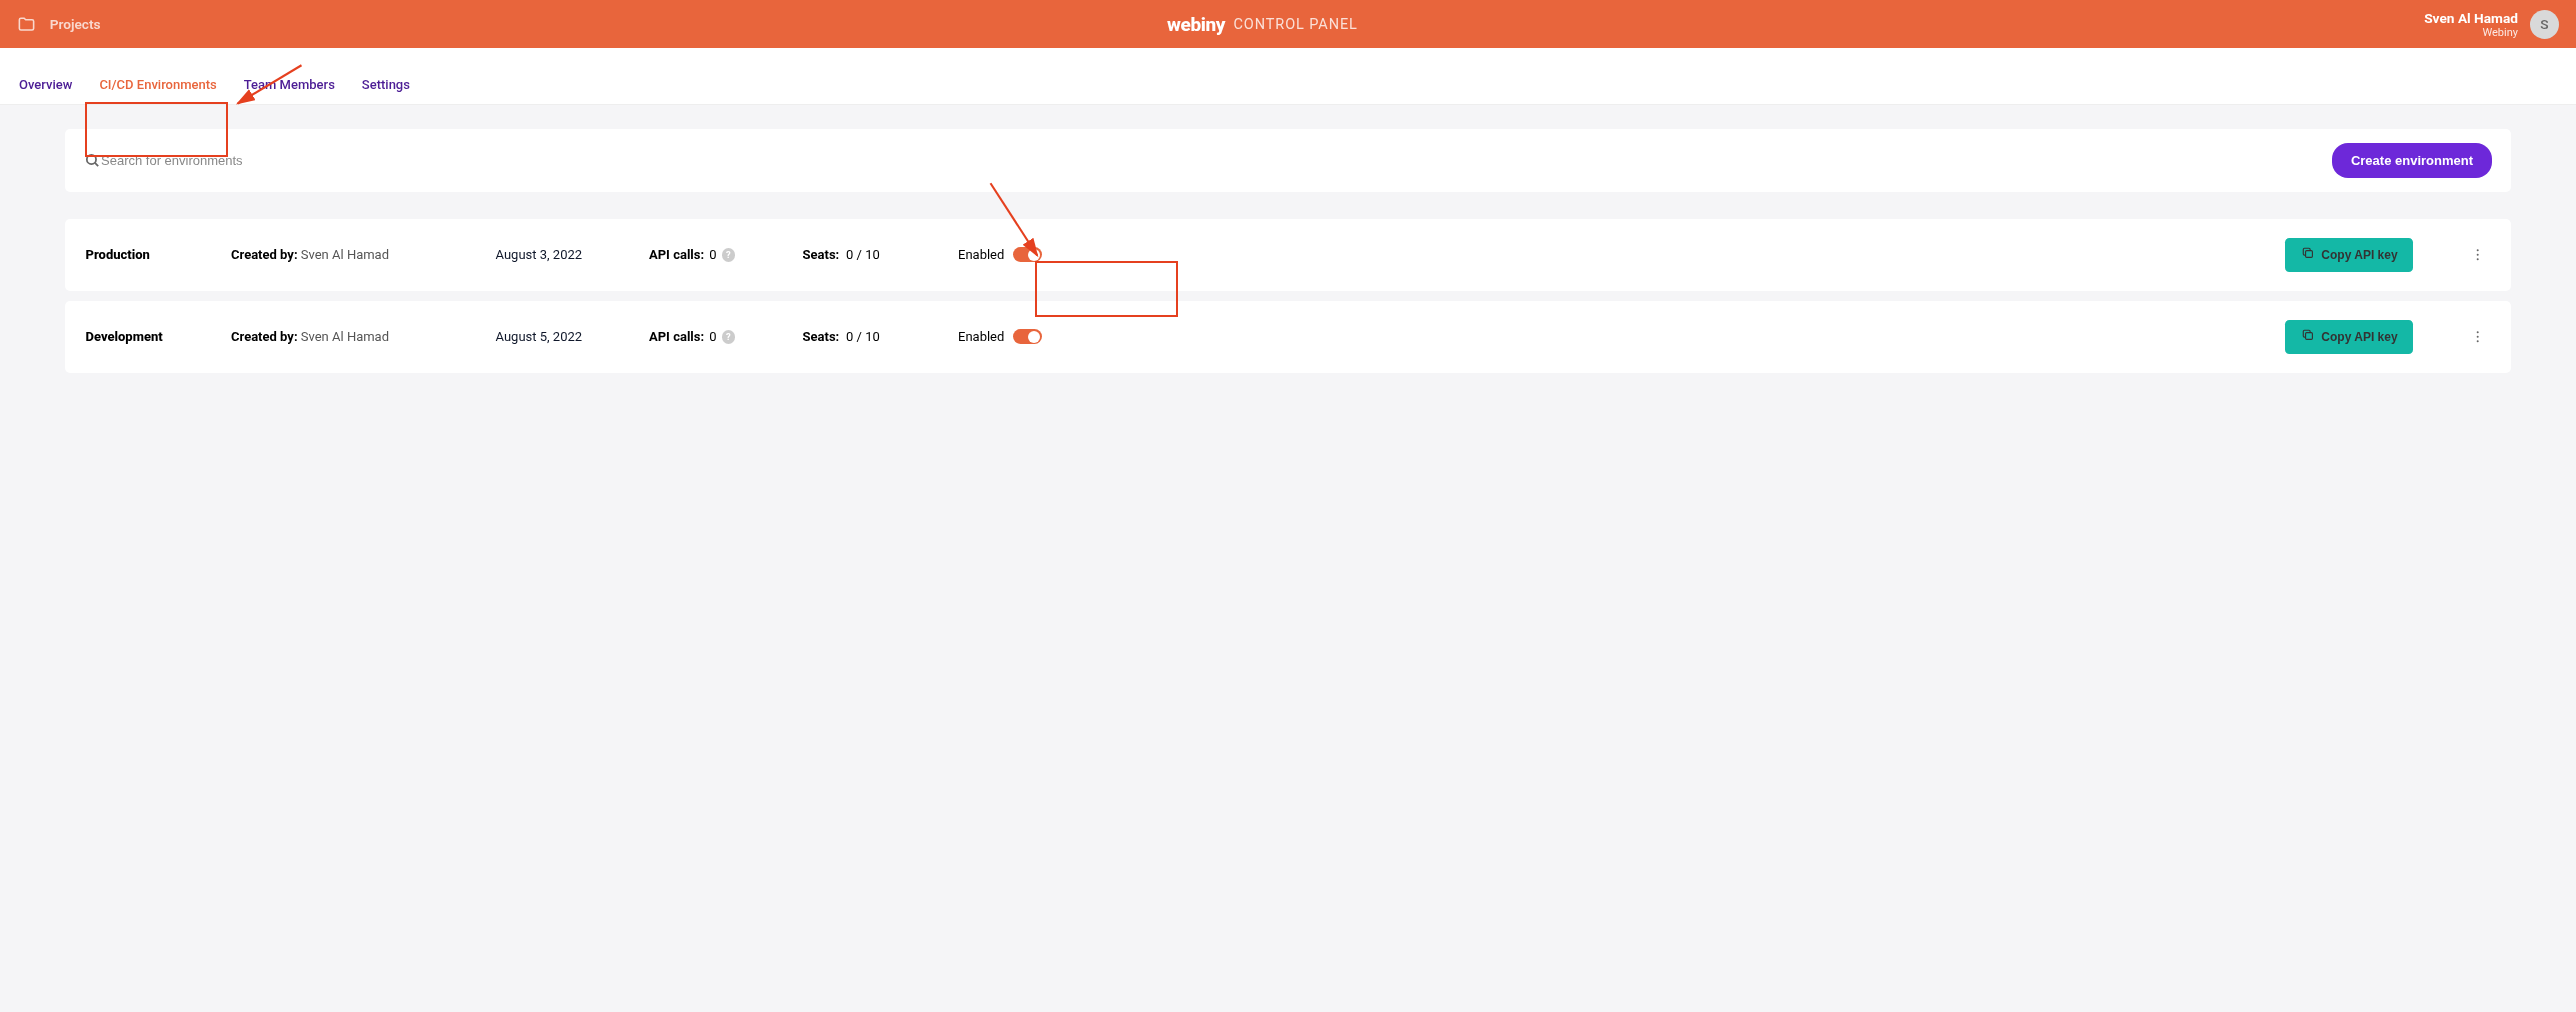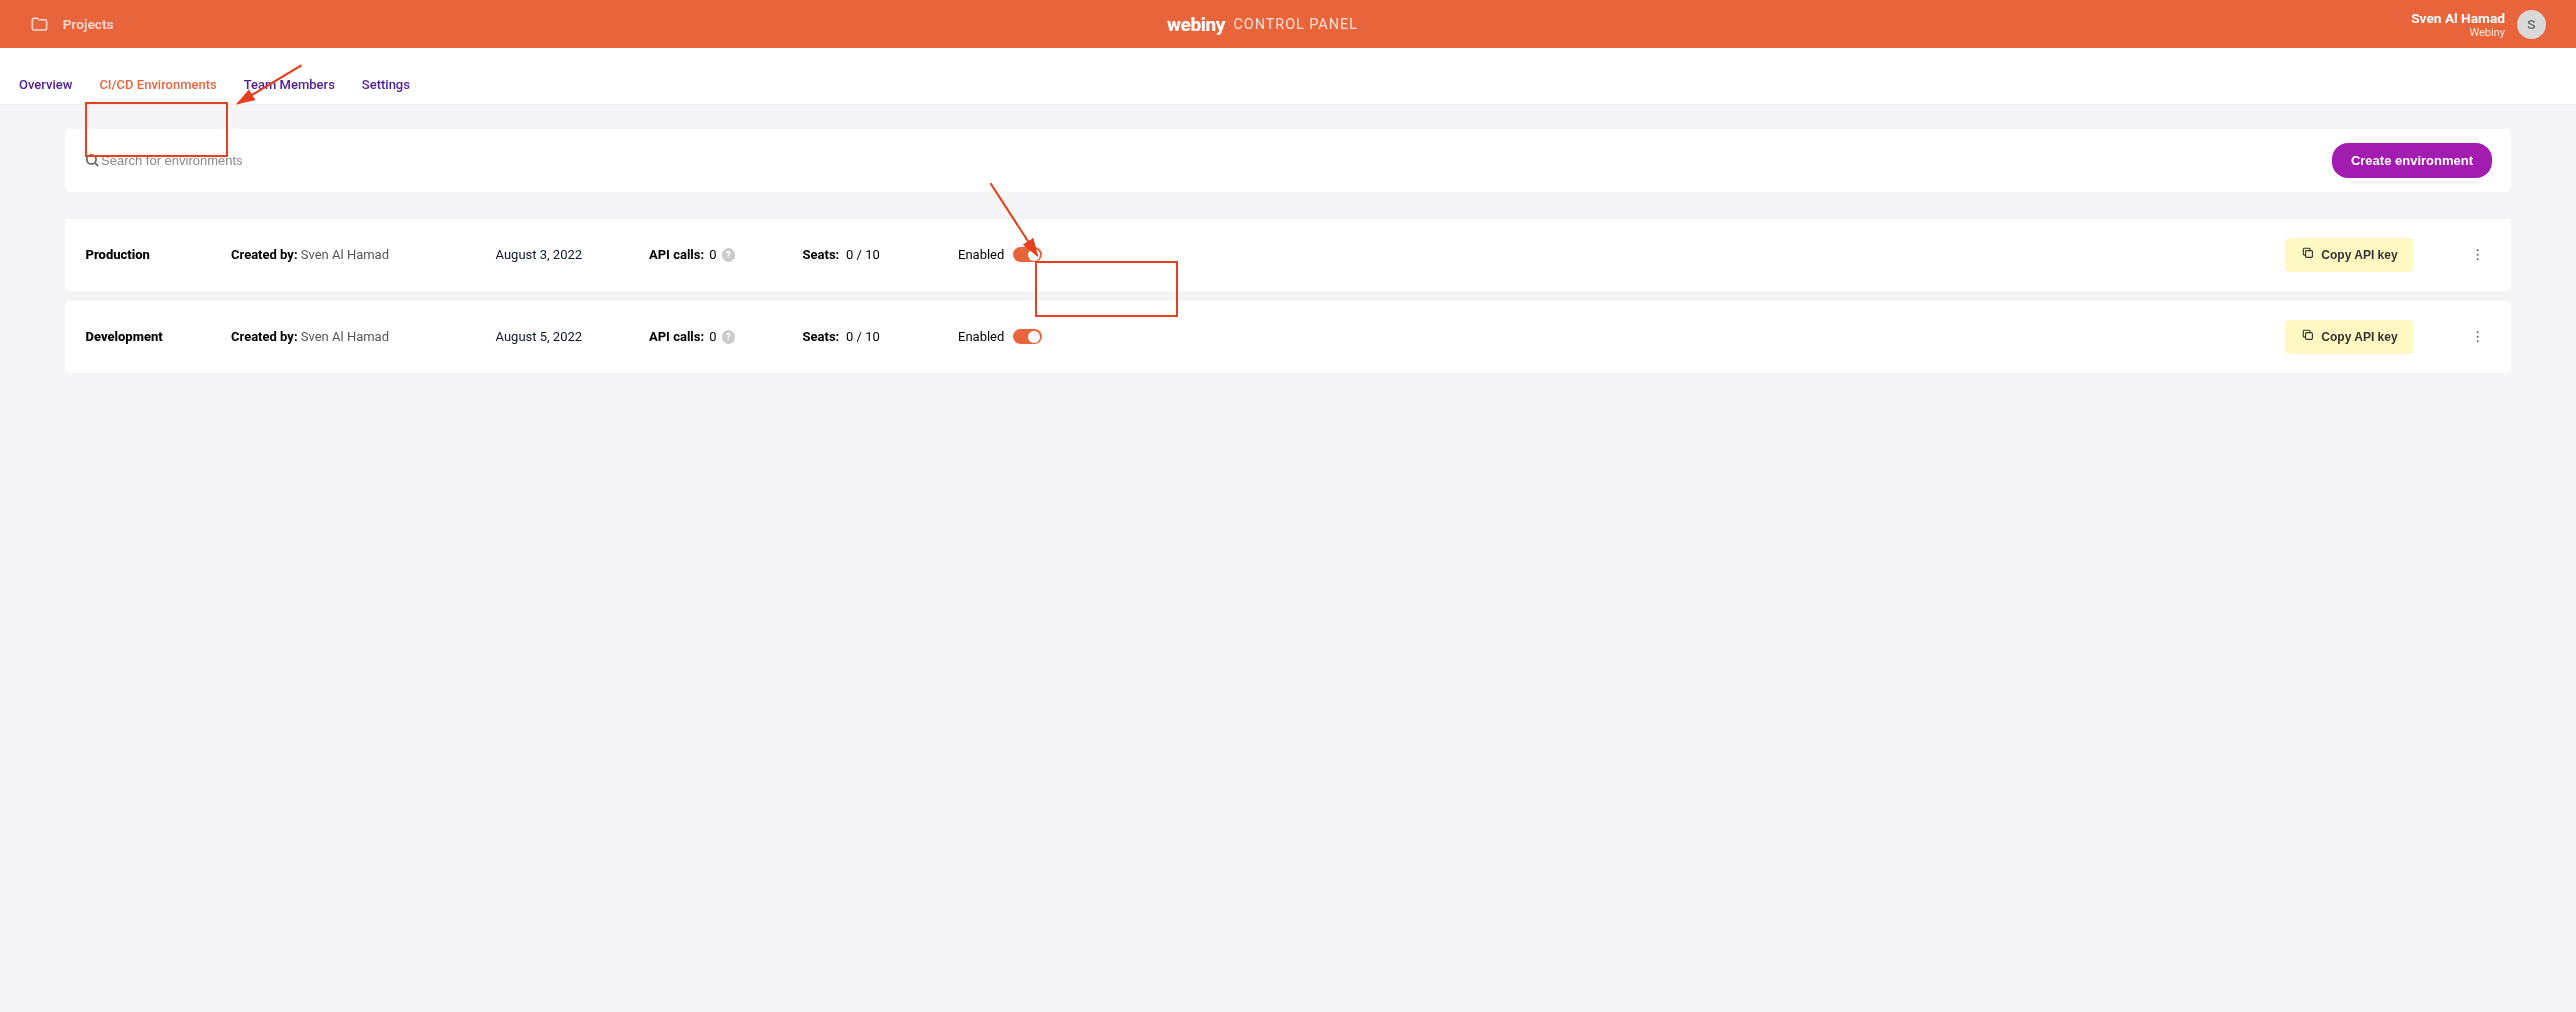--- a/index.html
+++ b/index.html
@@ -3,21 +3,21 @@
   <meta charset="utf-8">
   <style>
     * { margin: 0; padding: 0; box-sizing: border-box; }
     body { font-family: -apple-system, BlinkMacSystemFont, "Segoe UI", Roboto, sans-serif; background: #f5f5f7; color: #000; }
     
     .header {
       background: #e8653c;
       height: 48px;
       display: flex;
       align-items: center;
-      padding: 0 30px;
+      padding: 0 17px;
       color: #fff;
     }
     .header-left { display: flex; align-items: center; gap: 13.7px; }
     .folder-icon { width: 19px; height: 19px; display: flex; align-items: center; justify-content: center; opacity: 0.75; }
     .projects-link { color: rgba(255,255,255,0.75); font-weight: 600; font-size: 13.7px; }
     .header-center { flex: 1; display: flex; align-items: center; justify-content: center; gap: 8.5px; }
     .logo { font-weight: 800; font-size: 19px; letter-spacing: -0.4px; }
     .control-panel-label { color: rgba(255,255,255,0.8); font-size: 14.5px; letter-spacing: 0.9px; font-weight: 400; }
     .header-right { display: flex; align-items: center; gap: 12px; }
     .user-info { text-align: right; }
@@ -39,21 +39,21 @@
       border-radius: 5.1px;
       display: flex;
       align-items: center;
       padding: 13.7px 19px;
       margin-bottom: 27px;
     }
     .search-icon { width: 17px; height: 17px; color: #666; flex-shrink: 0; }
     .search-input { flex: 1; border: none; outline: none; font-size: 13px; color: #333; background: transparent; }
     .search-input::placeholder { color: #888; }
     .create-btn {
-      background: #a21caf;
+      background: #6d28d9;
       color: #fff;
       border: none;
       padding: 10.2px 19px;
       border-radius: 16px;
       font-weight: 700;
       font-size: 13px;
       cursor: pointer;
       text-align: center;
     }
     
@@ -72,21 +72,21 @@
     .env-created .val { color: #555; }
     .env-date { width: 145px; font-size: 13px; color: #0f172a; }
     .env-api { width: 145px; font-size: 13px; display: flex; align-items: center; gap: 5.1px; text-align: right; }
     .env-api .lbl { font-weight: 700; }
     .env-seats { width: 137px; font-size: 13px; display: flex; gap: 6.8px; }
     .env-seats .lbl { font-weight: 700; }
     .env-enabled { width: 120px; font-size: 13px; display: flex; align-items: center; gap: 8.5px; margin-left: 10px; }
     .toggle { width: 29px; height: 15.4px; background: #e8653c; border-radius: 8.5px; position: relative; }
     .toggle::after { content: ''; position: absolute; right: 1.7px; top: 1.7px; width: 12px; height: 12px; background: #fff; border-radius: 50%; }
     .copy-btn {
-      background: #fef9c3;
+      background: #14b8a6;
       border: none;
       padding: 8.5px 15.4px;
       border-radius: 4.3px;
       font-weight: 700;
       font-size: 12px;
       cursor: pointer;
       display: flex;
       align-items: center;
       gap: 6.8px;
       color: #333;

